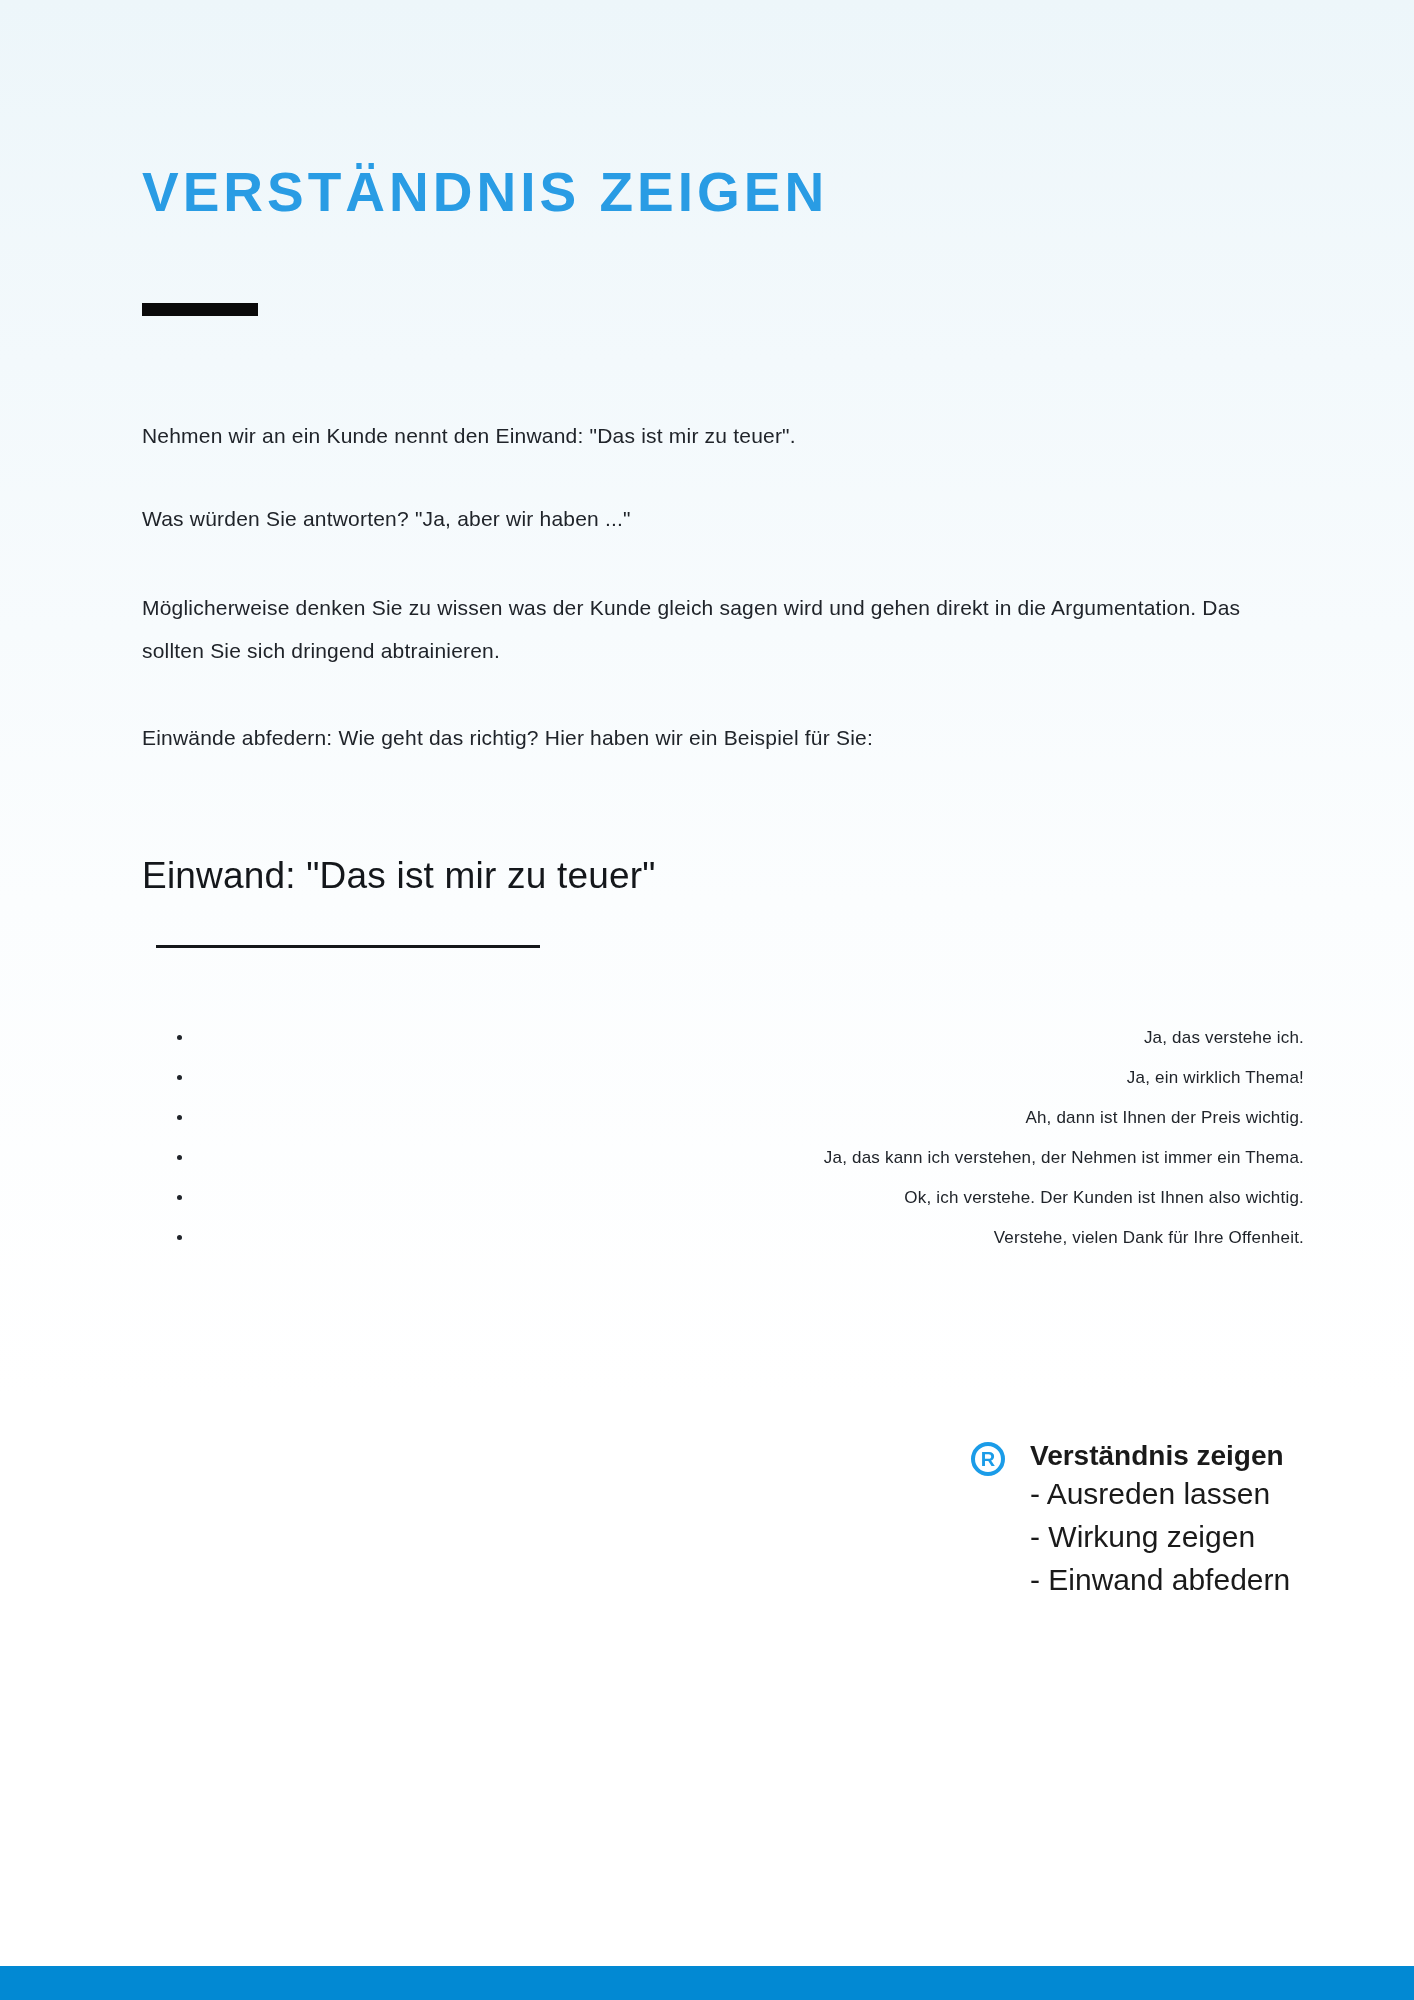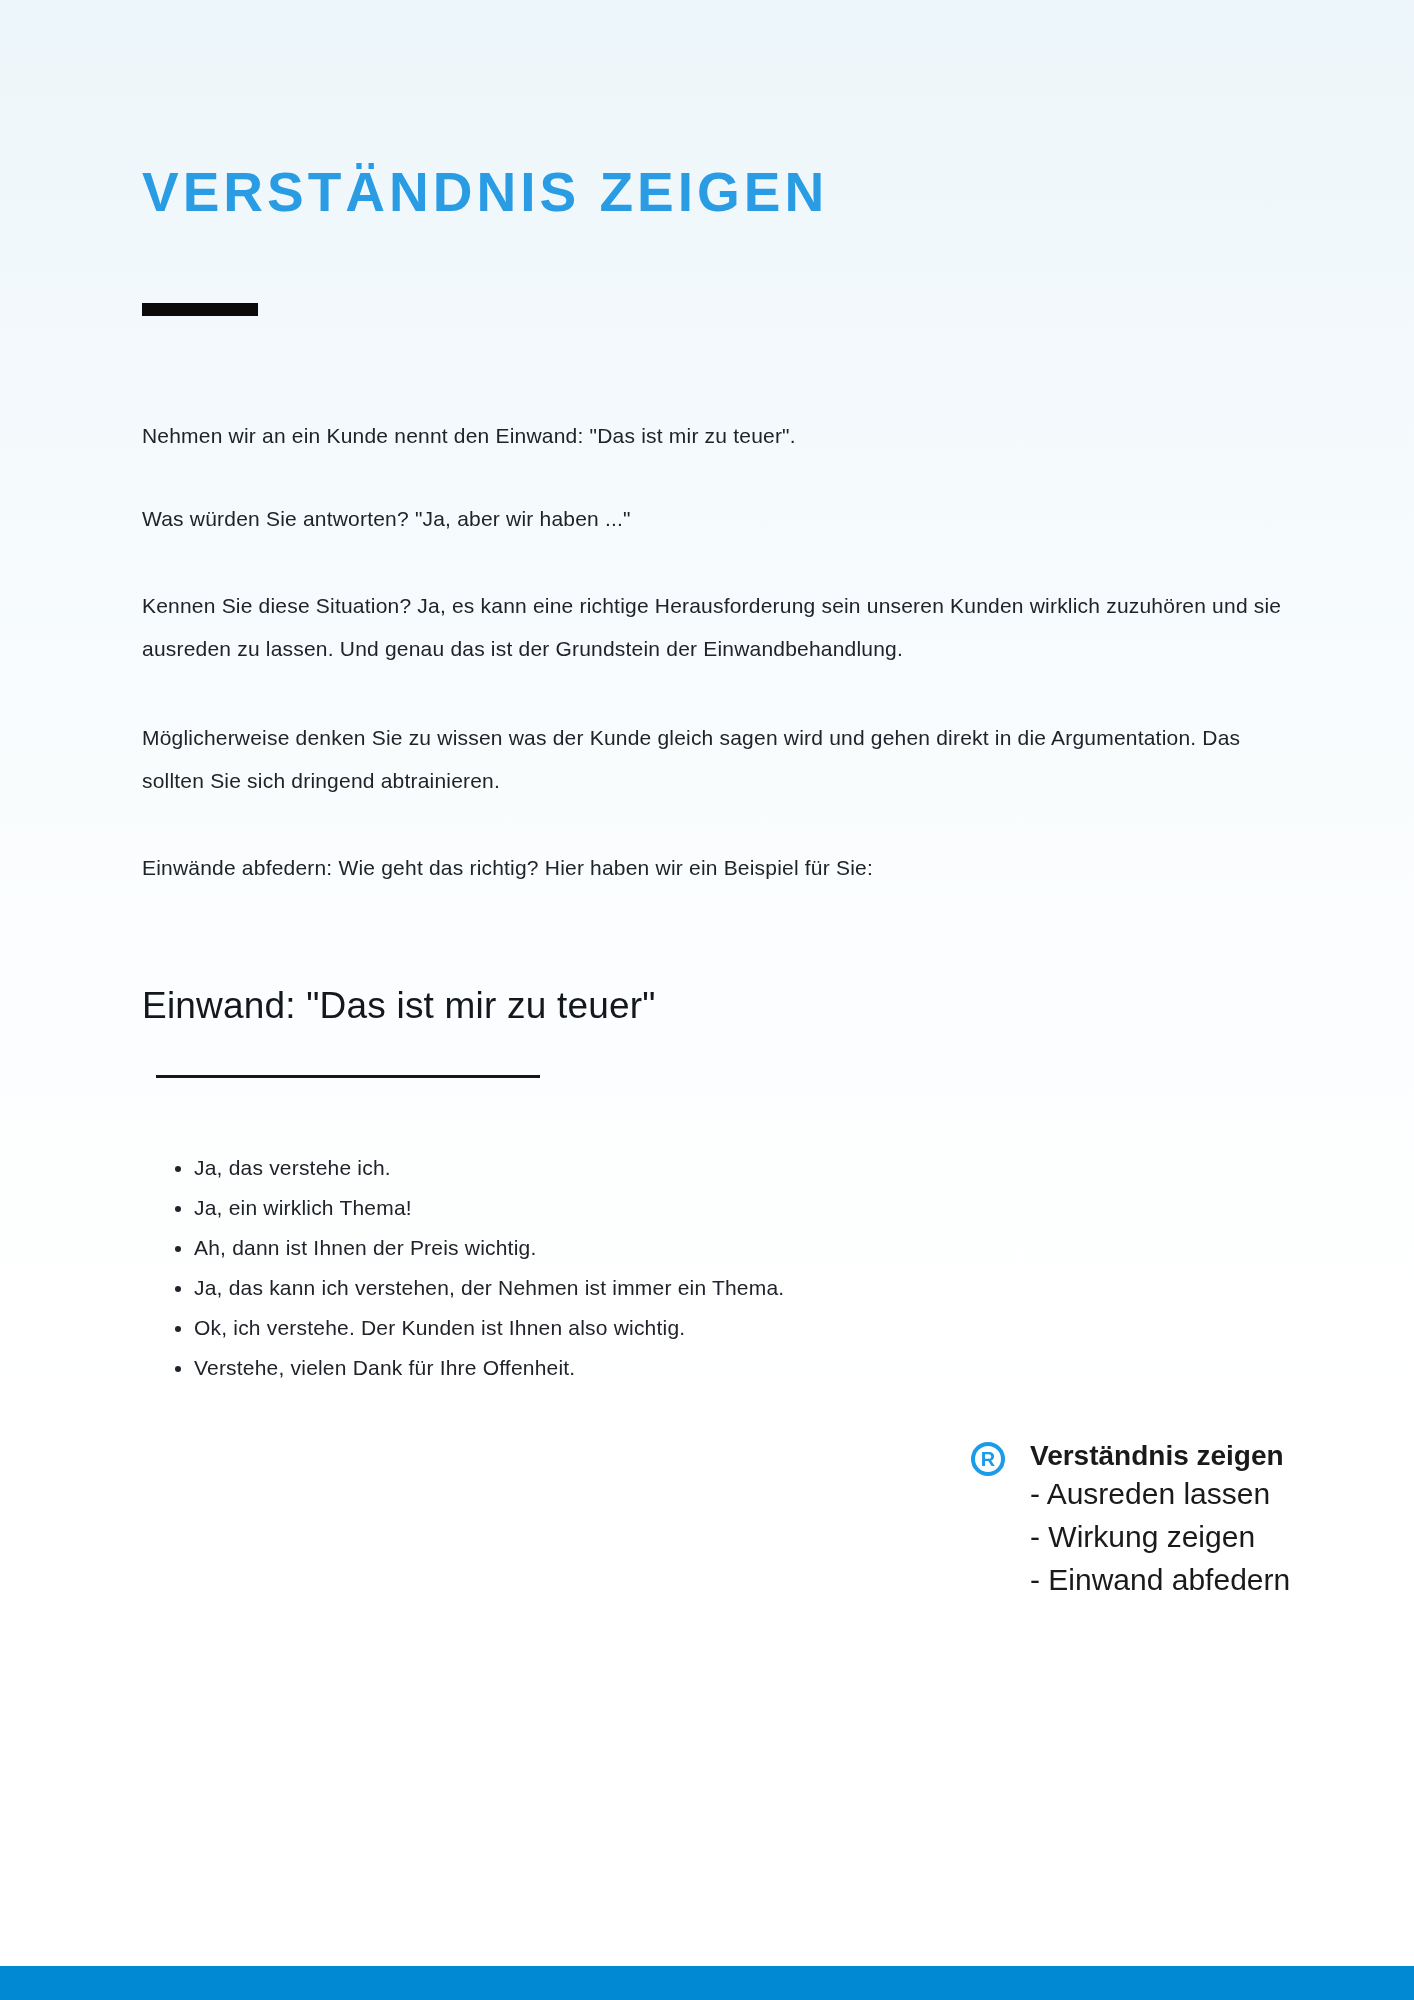--- a/index.html
+++ b/index.html
@@ -66,24 +66,25 @@
     width: 384px;
     height: 3px;
     background: #15171a;
   }
   ul.bullets {
     margin: 70px 0 0 0;
     padding: 0 0 0 52px;
     list-style: disc;
   }
   ul.bullets li {
-    font-size: 21px;
+    font-size: 17px;
     line-height: 40px;
     color: #20242a;
     letter-spacing: 0.2px;
+    text-align: right;
   }
   .stamp {
     position: absolute;
     left: 971px;
     top: 1440px;
     display: flex;
     align-items: flex-start;
   }
   .stamp-icon {
     width: 26px;
@@ -128,21 +129,20 @@
 <body>
 
 <div class="page">
   <div class="content">
 
     <h1 class="title">VERSTÄNDNIS ZEIGEN</h1>
     <div class="divider-bar"></div>
 
     <p class="body m1">Nehmen wir an ein Kunde nennt den Einwand: "Das ist mir zu teuer".</p>
     <p class="body m2">Was würden Sie antworten? "Ja, aber wir haben ..."</p>
-    <p class="body m3">Kennen Sie diese Situation? Ja, es kann eine richtige Herausforderung sein unseren Kunden wirklich zuzuhören und sie ausreden zu lassen. Und genau das ist der Grundstein der Einwandbehandlung.</p>
     <p class="body m4">Möglicherweise denken Sie zu wissen was der Kunde gleich sagen wird und gehen direkt in die Argumentation. Das sollten Sie sich dringend abtrainieren.</p>
     <p class="body m5">Einwände abfedern: Wie geht das richtig? Hier haben wir ein Beispiel für Sie:</p>
 
     <h2 class="example-heading">Einwand: "Das ist mir zu teuer"</h2>
     <div class="example-underline"></div>
 
     <ul class="bullets">
       <li>Ja, das verstehe ich.</li>
       <li>Ja, ein wirklich Thema!</li>
       <li>Ah, dann ist Ihnen der Preis wichtig.</li>

